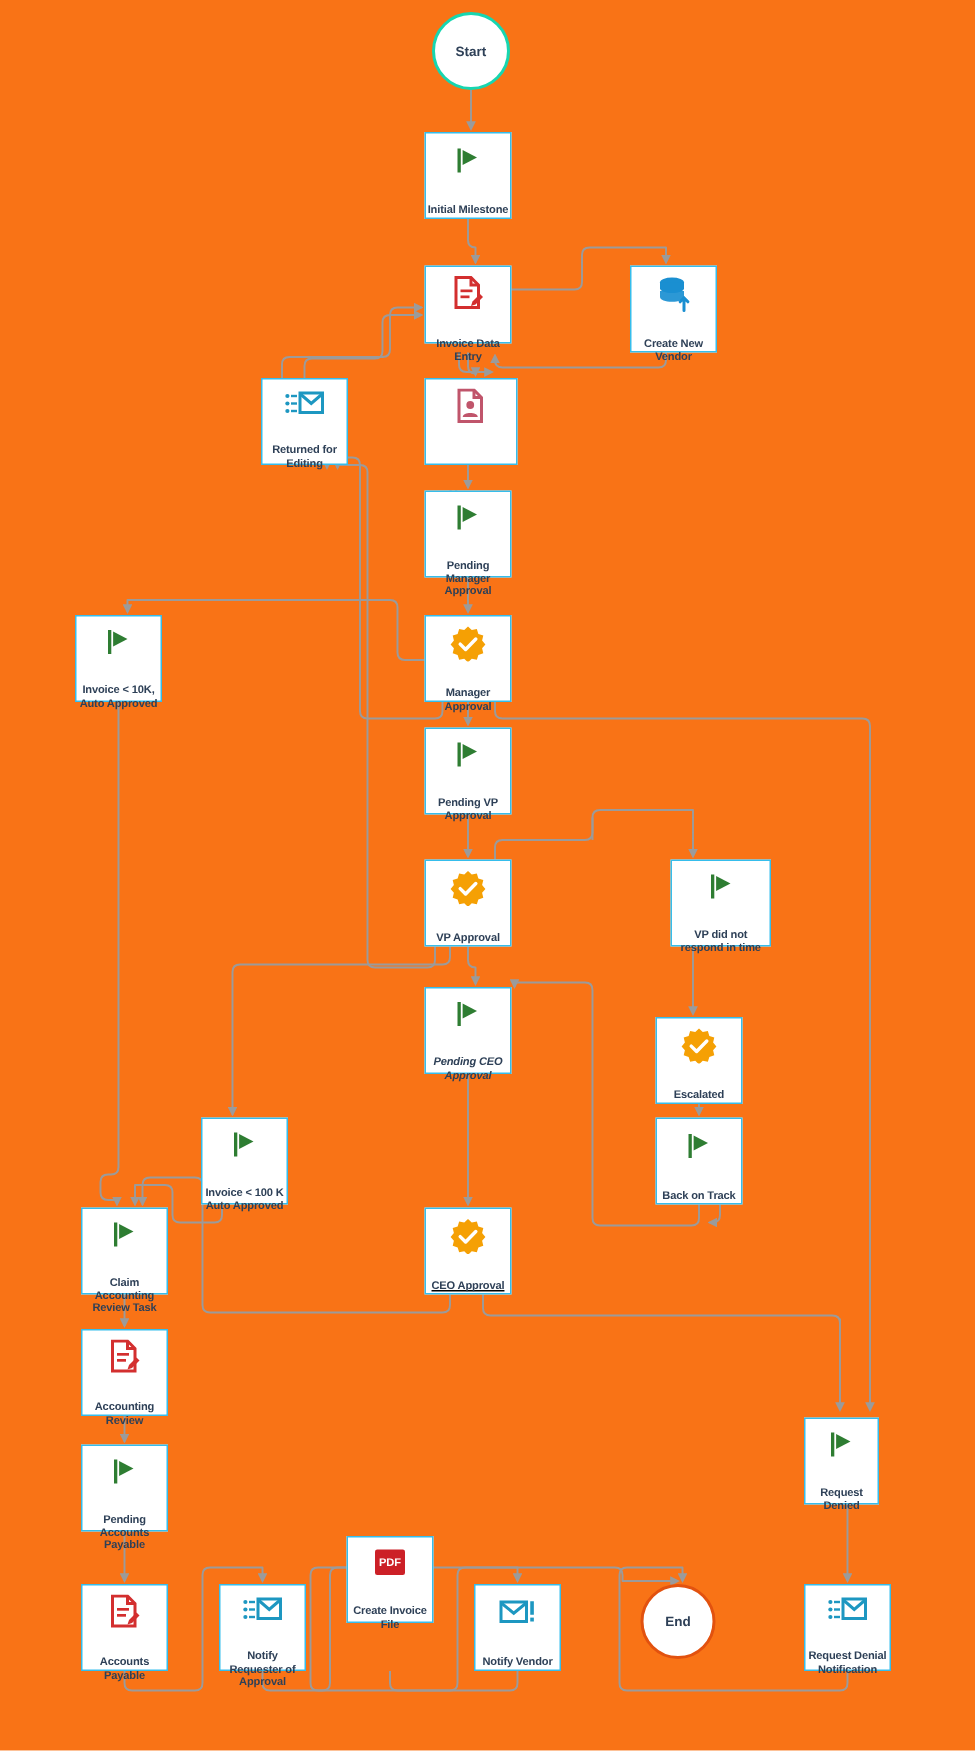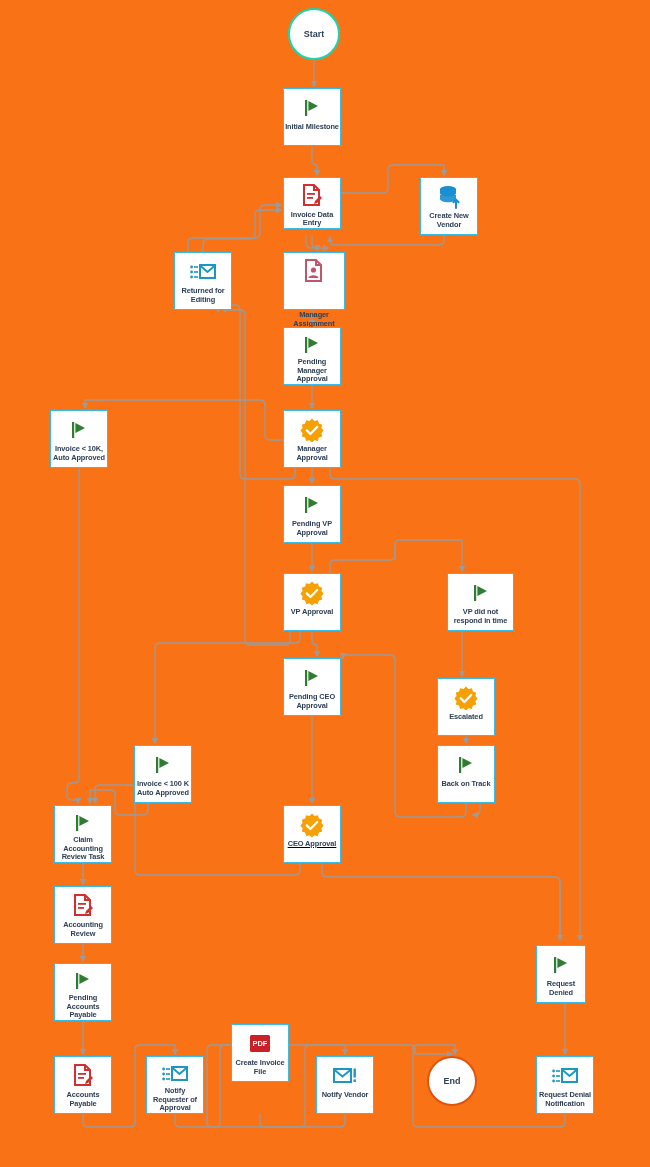--- a/index.html
+++ b/index.html
@@ -4,21 +4,21 @@
 <style>
   html,body{margin:0;padding:0;background:#ffffff;}
   body{font-family:"Liberation Sans",sans-serif;}
   #canvas{position:relative;width:650px;height:1167px;background:#f97316;overflow:hidden;}
   #edges{position:absolute;left:0;top:0;width:650px;height:1167px;}
   .node{position:absolute;box-sizing:border-box;background:#ffffff;border:1.6px solid #35bdec;
         display:flex;flex-direction:column;align-items:center;justify-content:flex-start;
         padding-top:6px;}
   .node .ico{height:26px;display:flex;align-items:center;justify-content:center;margin-bottom:2px;}
   .node .lbl{font-size:7.4px;line-height:8.6px;font-weight:bold;color:#2e4057;text-align:center;
-        width:100%;padding:0 1px;box-sizing:border-box;letter-spacing:-0.1px;}
+        width:100%;padding:0 1px;box-sizing:border-box;letter-spacing:-0.1px;margin-top:15px;}
   .term{position:absolute;box-sizing:border-box;border-radius:50%;background:#fff;
         display:flex;align-items:center;justify-content:center;}
   .term .lbl{font-size:9px;font-weight:bold;color:#2e4057;}
   .t-start{border:2.6px solid #17d6b0;}
   .t-end{border:2.6px solid #e2520f;}
 </style>
 </head>
 <body>
 
 <div id="canvas">
@@ -224,21 +224,21 @@
       </div>
       <div class="node" style="left: 447px; top: 573px; width: 67px; height: 58px;">
         <div class="ico">
           <svg width="22" height="22" viewBox="0 0 22 22">
             <rect x="4" y="3" width="2.2" height="16" fill="#2e7d32"></rect>
             <path d="M7.4 4 L17 9 L7.4 14 Z" fill="#2e7d32"></path>
           </svg>
         </div>
         <div class="lbl">VP did not respond in time</div>
       </div>
-      <div class="node" style="left: 283px; top: 658px; width: 58px; height: 58px;">
+      <div class="node" style="left: 283px; top: 658px; width: 58px; height: 58px; font-style: italic;">
         <div class="ico">
           <svg width="22" height="22" viewBox="0 0 22 22">
             <rect x="4" y="3" width="2.2" height="16" fill="#2e7d32"></rect>
             <path d="M7.4 4 L17 9 L7.4 14 Z" fill="#2e7d32"></path>
           </svg>
         </div>
         <div class="lbl">Pending CEO Approval</div>
       </div>
       <div class="node" style="left: 437px; top: 678px; width: 58px; height: 58px;">
         <div class="ico">

